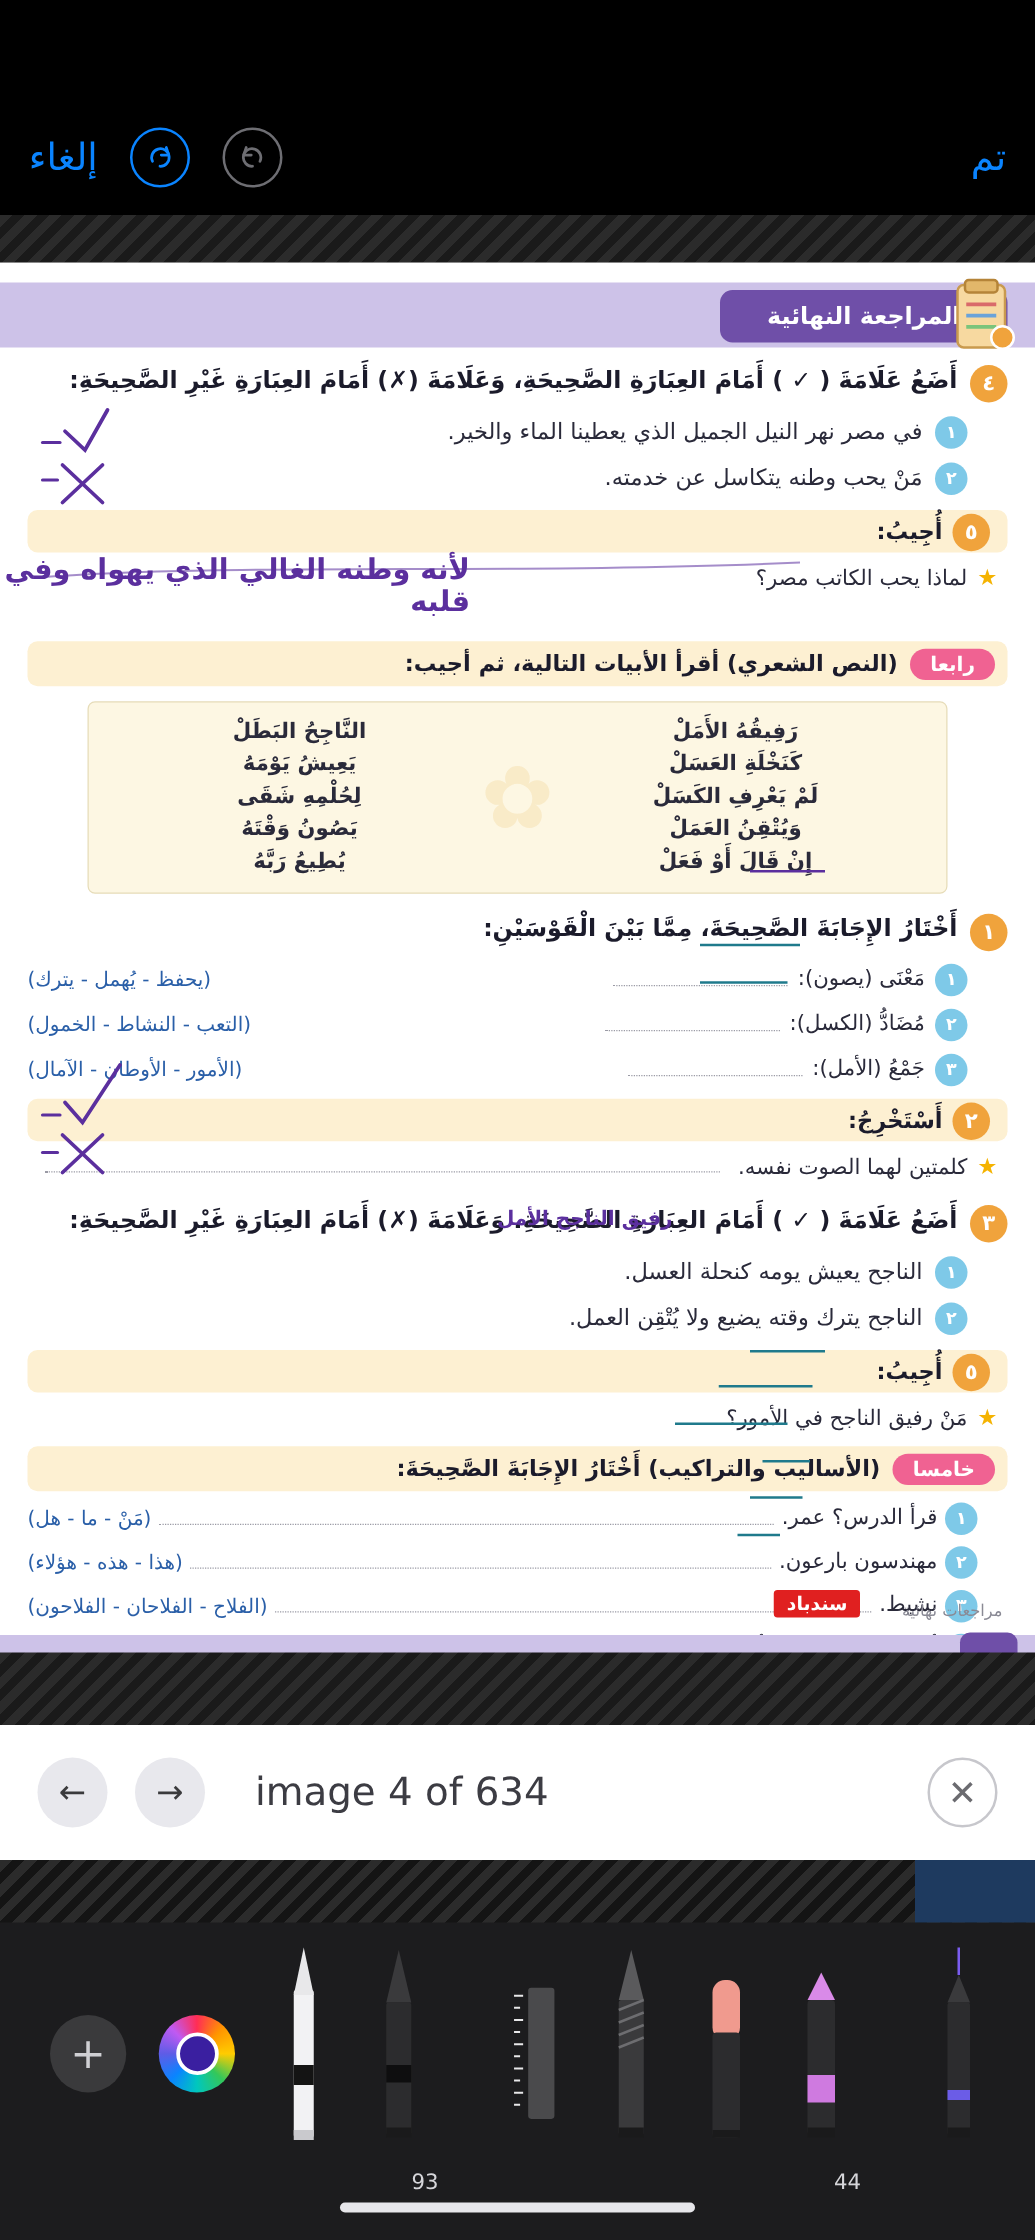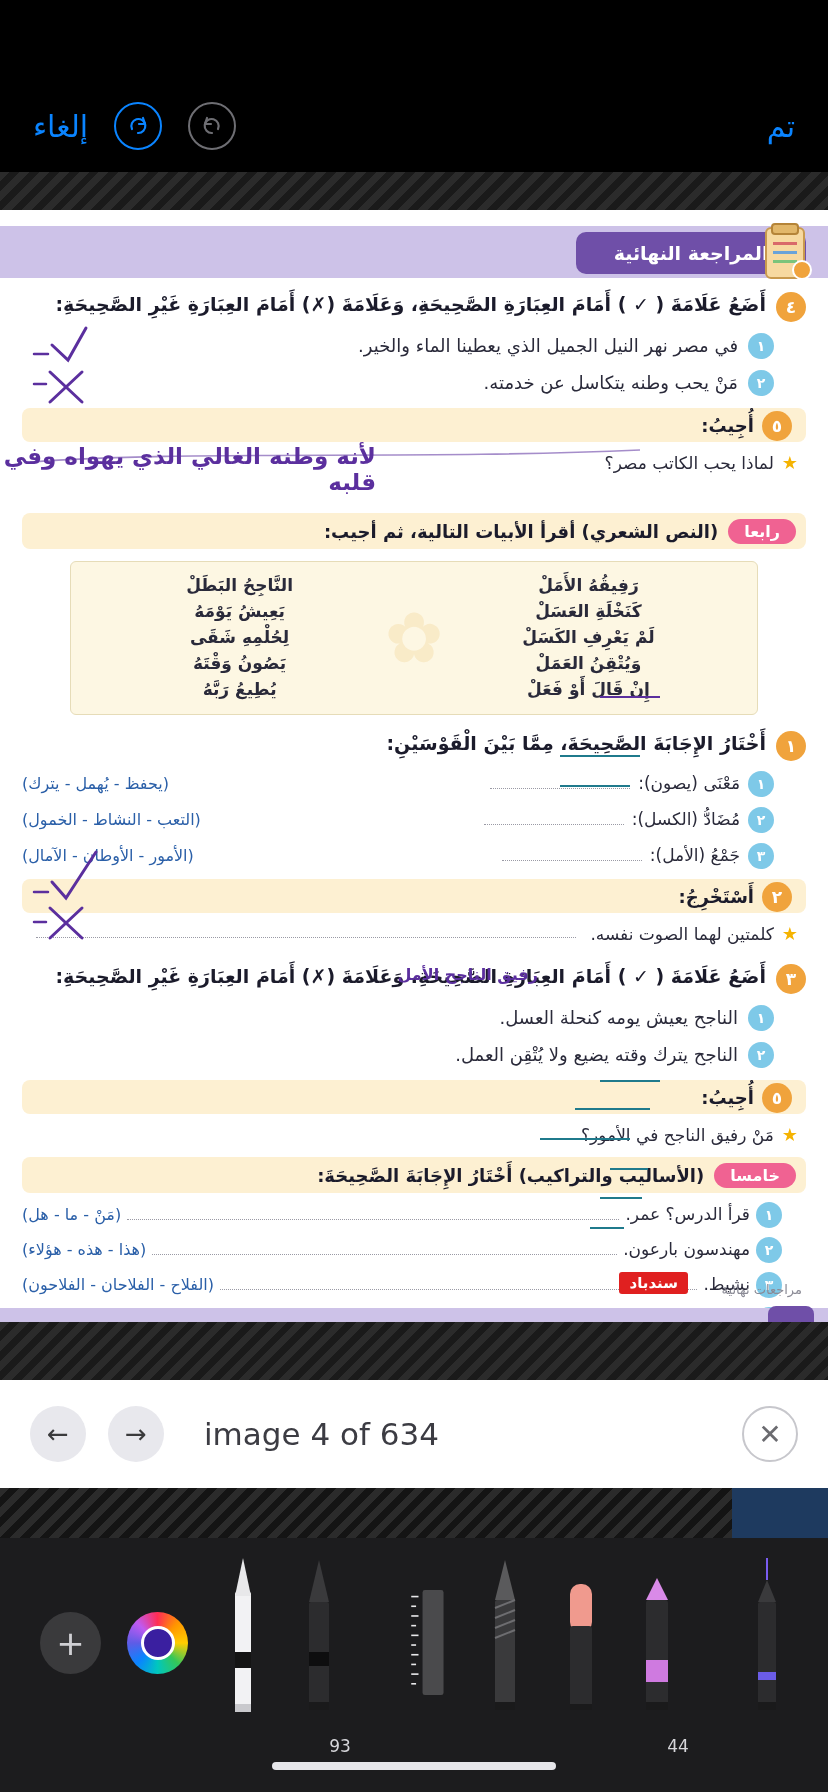--- a/index.html
+++ b/index.html
@@ -17,21 +17,21 @@
   }
 
   
   .topbar {
     position: absolute; top: 0; left: 0; width: 828px; height: 172px;
     background: #000;
   }
   .topbar-row {
     position: absolute; top: 98px; left: 0; width: 828px; height: 56px;
     display: flex; align-items: center; justify-content: space-between;
-    padding: 0 33px;
+    padding: 0 23px;
     text-align: right;
   }
   .tb-left, .tb-right { display: flex; align-items: center; gap: 26px; }
   .tb-btn {
     color: #0a84ff; font-size: 30px; letter-spacing: .4px;
   }
   .tb-title {
     position: absolute; left: 0; right: 0; top: 100px;
     text-align: center; color: #fff; font-size: 31px; font-weight: 700;
     pointer-events: none;

